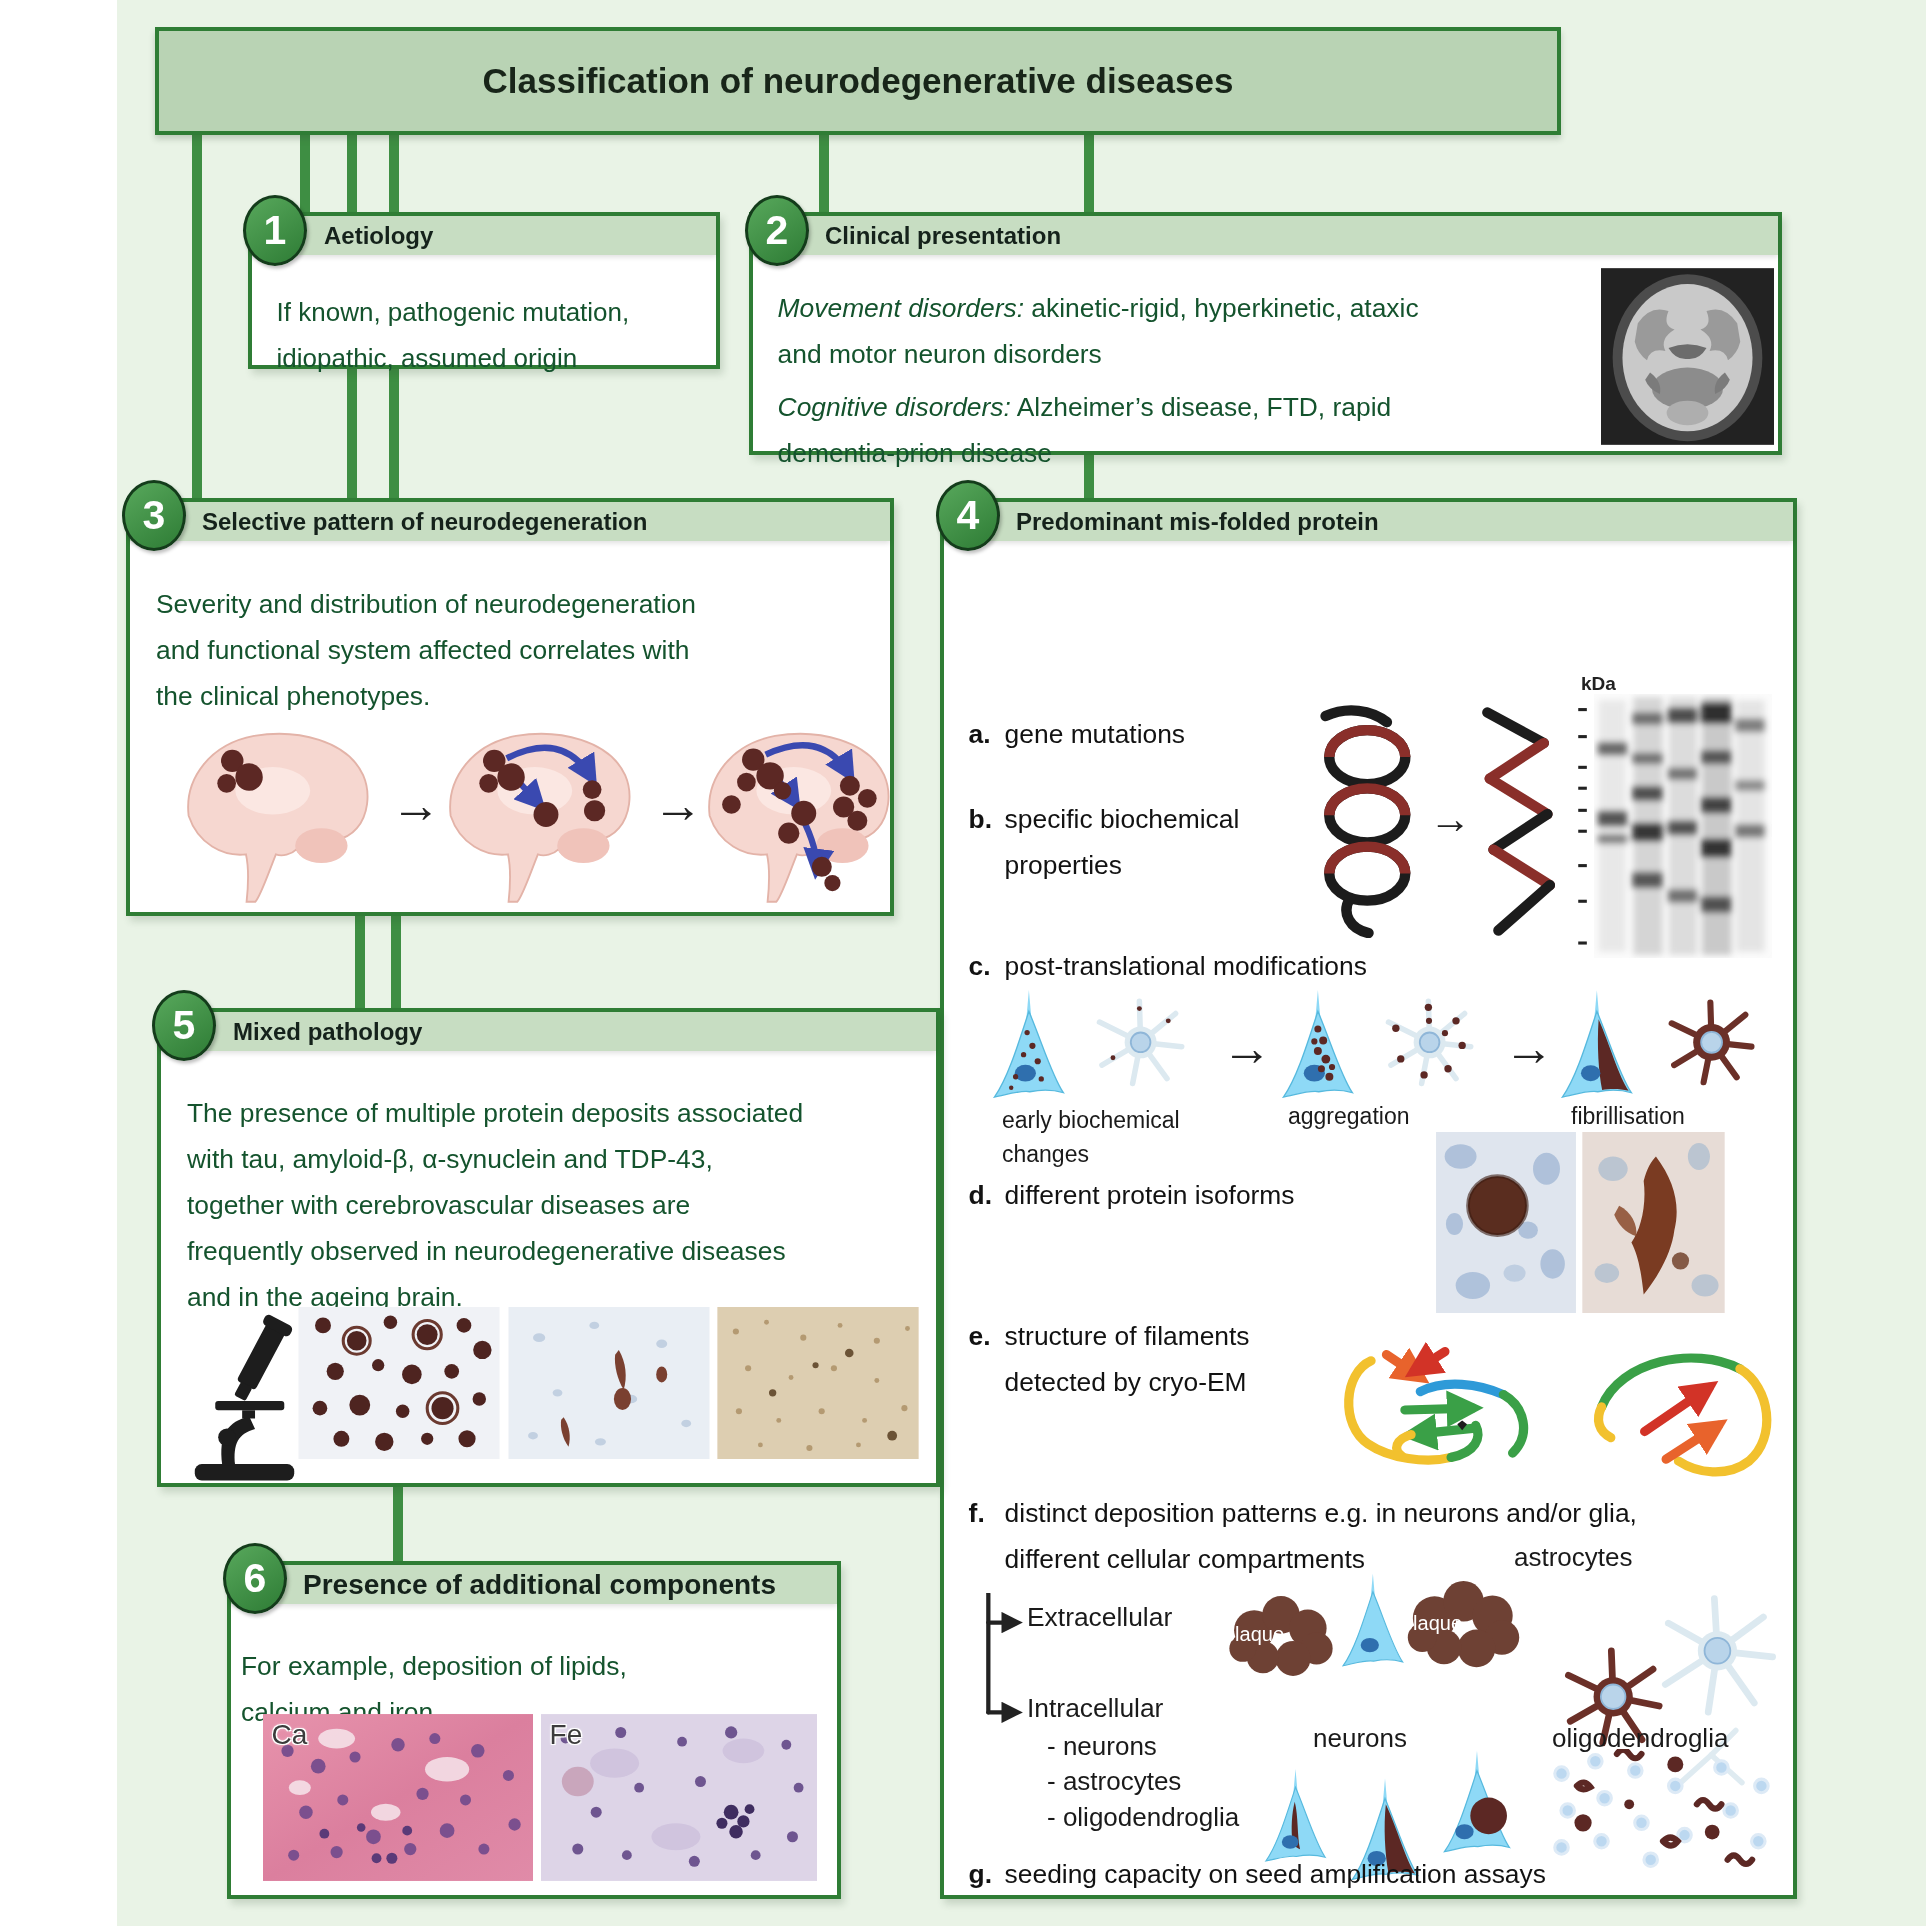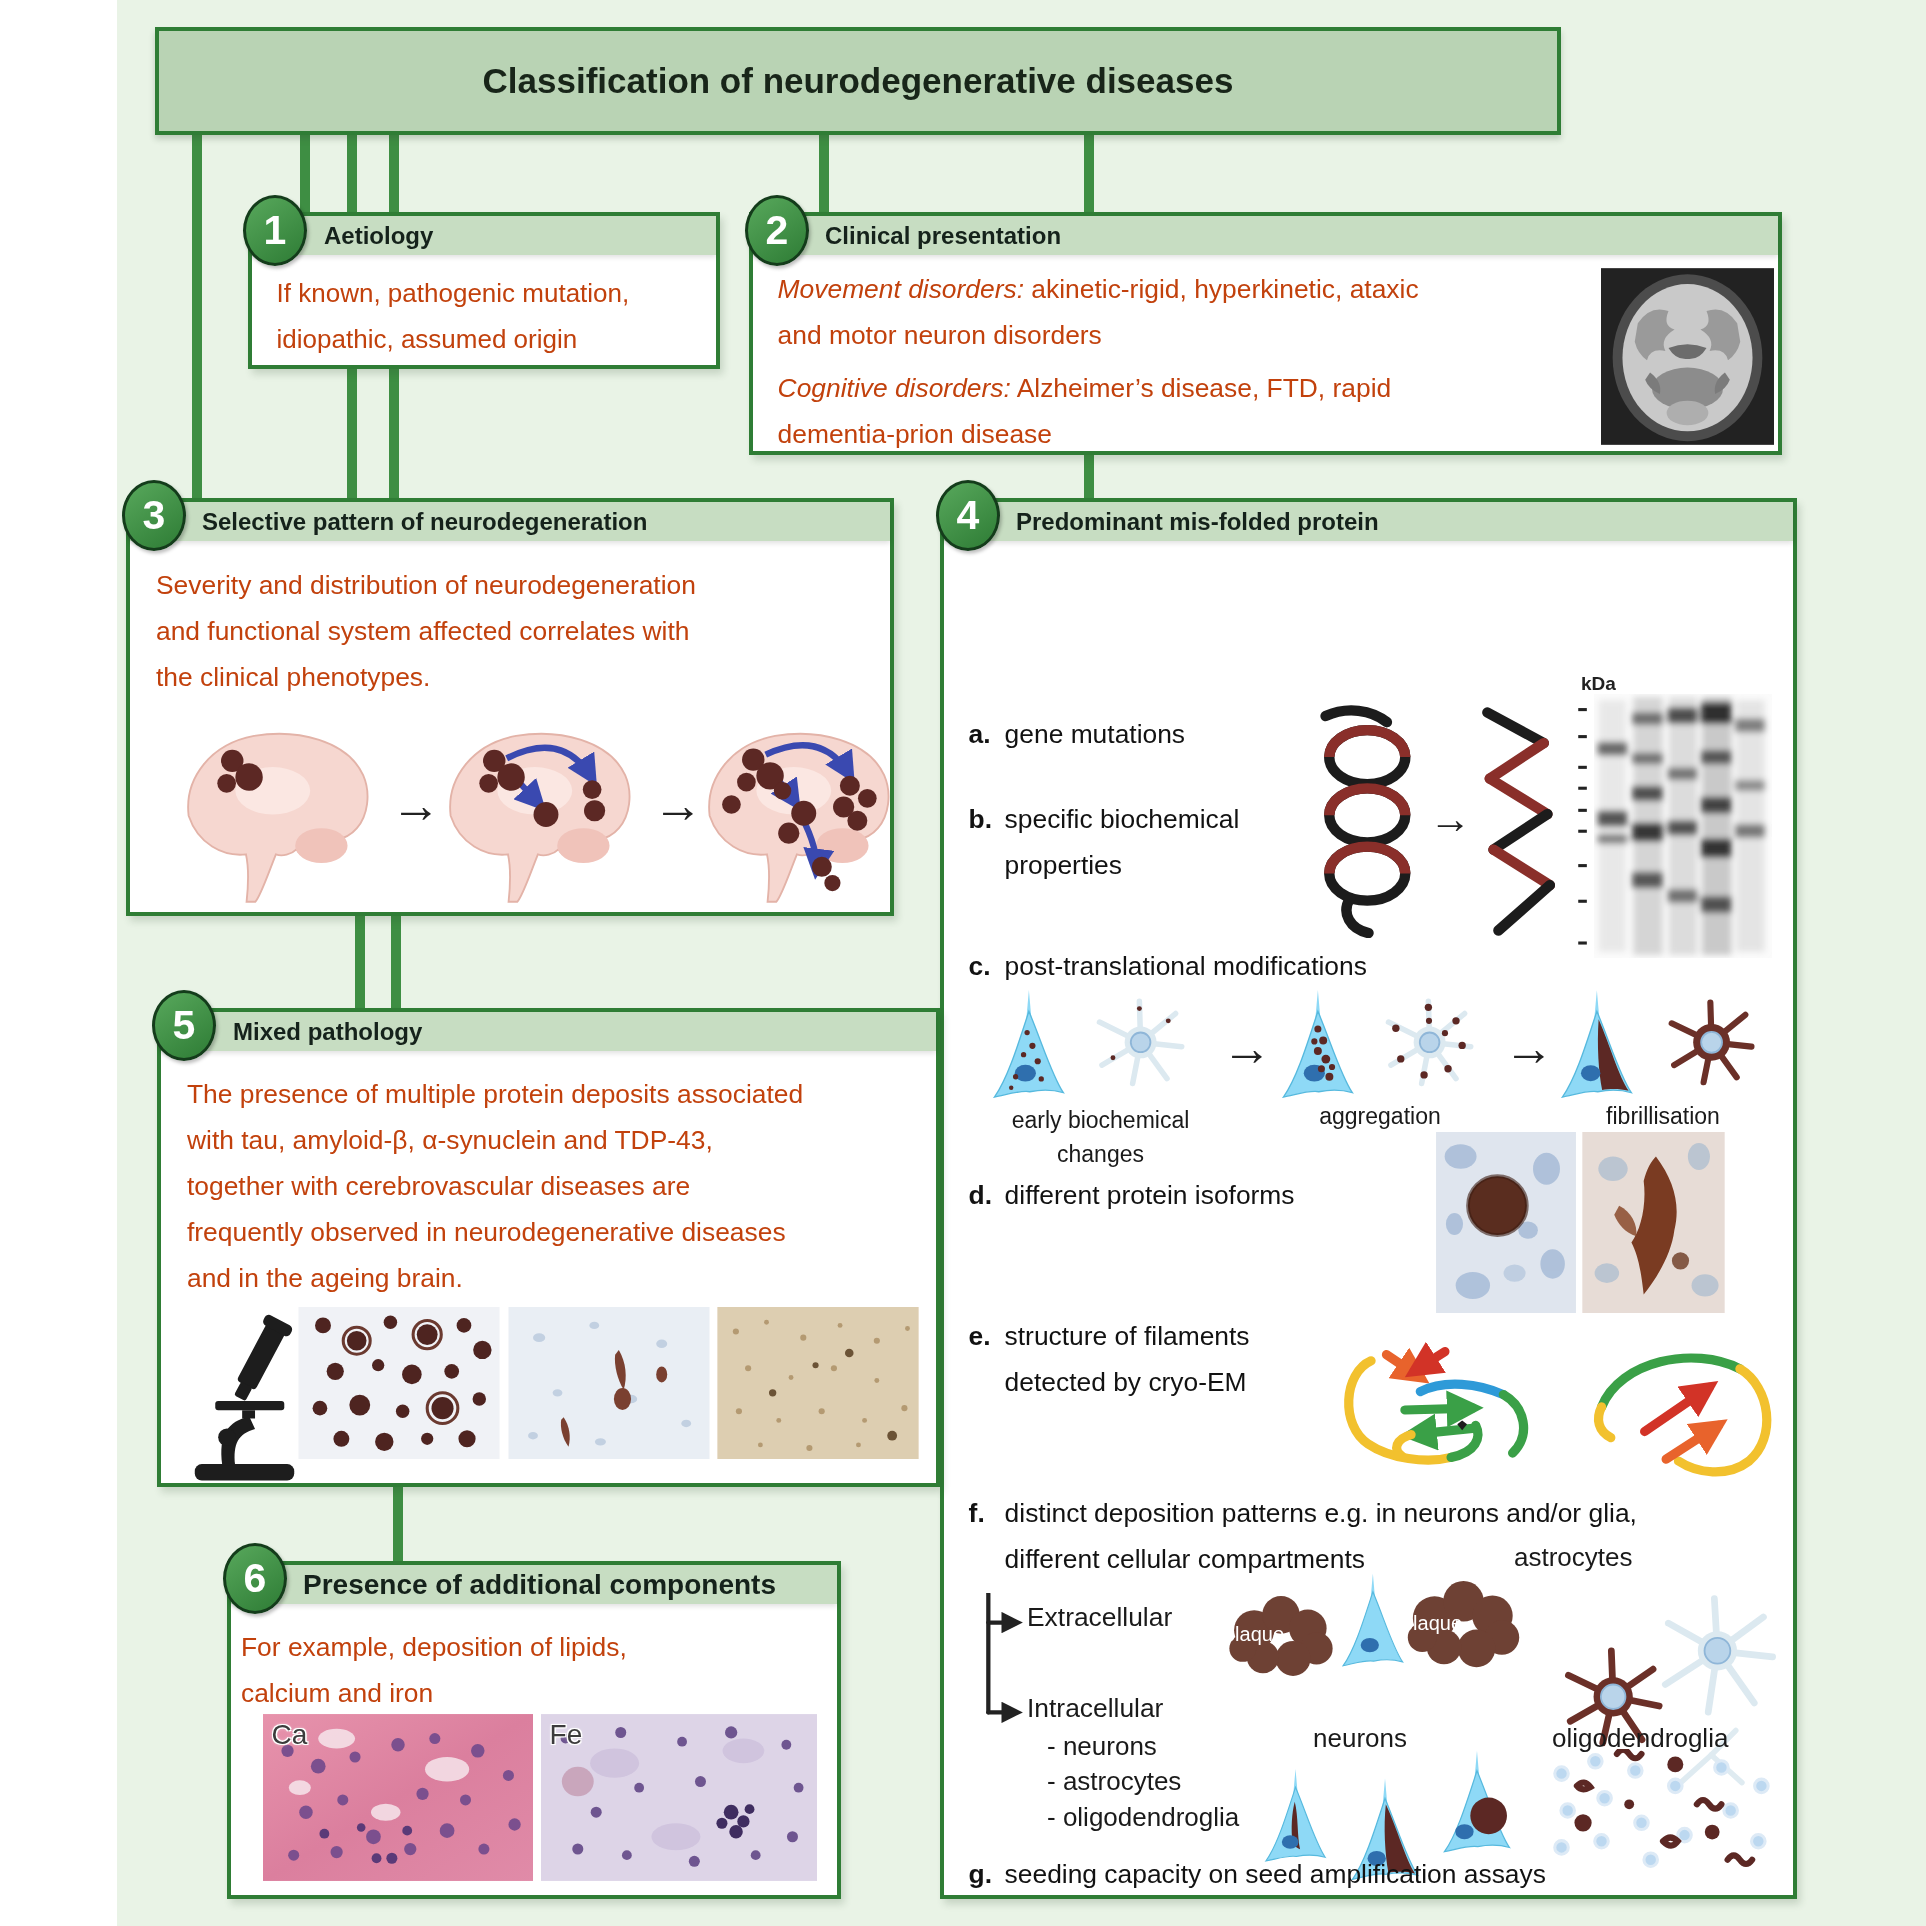--- a/index.html
+++ b/index.html
@@ -14,26 +14,26 @@
   .box{position:absolute;background:#ffffff;border:4.3px solid #2f7d35;box-sizing:border-box;
        box-shadow:4.3px 5.5px 7.4px rgba(40,70,40,.18);z-index:2;}
   .hdr{position:absolute;left:0;top:0;right:0;height:39px;background:#c7ddc2;display:flex;align-items:center;
        padding-left:72px;font-weight:700;font-size:24px;color:#15221b;box-shadow:0 3.1px 4.9px rgba(0,0,0,.12);}
   .hdr.small{font-size:28px;}
   .numcircle{position:absolute;width:64px;height:71px;border-radius:50%;border:3.1px solid #143c1b;
              background:linear-gradient(145deg,#58a85c,#2e7c35);color:#fff;font-size:41px;font-weight:700;
              display:flex;align-items:center;justify-content:center;z-index:4;box-sizing:border-box;
              box-shadow:1.8px 2.5px 3.7px rgba(0,0,0,.25);}
   .preline{white-space:pre-line;}
-  .body-text{position:absolute;font-size:26.4px;line-height:46px;color:#c2410c;}
+  .body-text{position:absolute;font-size:26.4px;line-height:46px;color:#14532d;margin-top:19px;}
   .ital{font-style:italic;}
   .item{position:absolute;display:flex;font-size:26.4px;line-height:46px;color:#121212;}
   .it-letter{font-weight:700;width:36px;flex:none;}
   .lab{position:absolute;font-size:24.6px;color:#1a1a1a;}
-  .lab-c{text-align:center;}
+  .lab-c{text-align:left;}
   .arrow-big{position:absolute;font-size:50px;font-weight:700;color:#222;line-height:1;}
   .arrow-mid{position:absolute;font-size:42px;font-weight:700;color:#222;line-height:1;}
   .kda{position:absolute;font-size:19px;font-weight:700;color:#222;}
   .photo-label{position:absolute;font-size:28px;color:#3c3c3c;font-weight:400;
     text-shadow:-1.2px -1.2px 0 #fff,1.2px -1.2px 0 #fff,-1.2px 1.2px 0 #fff,1.2px 1.2px 0 #fff,0 0 3.7px #fff;}
   .plq-txt{position:absolute;width:100%;text-align:left;color:#fff;font-size:20px;}
   svg{display:block;}
   .abs{position:absolute;}
 </style>
 </head>

